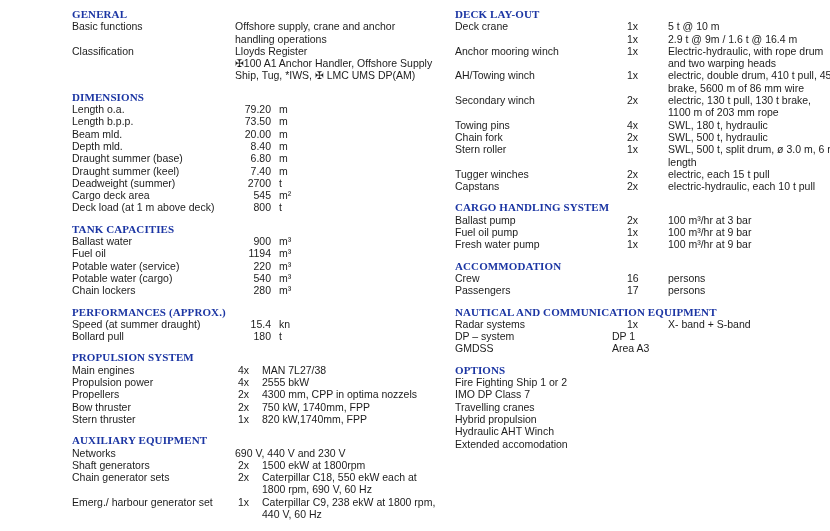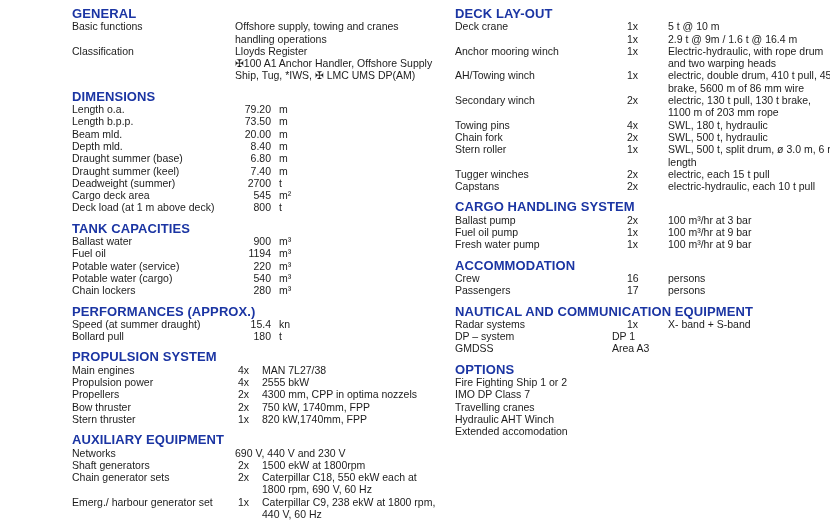--- a/index.html
+++ b/index.html
@@ -8,22 +8,22 @@
     background:#ffffff;
     font-family:"Liberation Sans", sans-serif;
     font-size:10.5px; line-height:12.3px;
     color:#1c1c1c;
     position:relative; overflow:hidden;
   }
   .col { position:absolute; top:8px; }
   .col-left  { left:72px;  width:378px; }
   .col-right { left:455px; width:375px; }
   .hd {
-    color:#1b35a3; font-size:13px; line-height:12.3px;
-    font-weight:bold; margin:9px 0 0 0; letter-spacing:0.1px;
+    color:#1b35a3; font-size:11px; line-height:12.3px;
+    font-weight:bold; margin:9px 0 0 0; letter-spacing:0.1px;font-family:Liberation Serif, serif;
   }
   .col > .sec:first-child > .hd { margin-top:0; }
   .row { display:grid; }
   
   .col-left .row-w { grid-template-columns:163px 1fr; }
   .col-left .row-u { grid-template-columns:163px 36px 1fr; }
   .col-left .row-q { grid-template-columns:166px 24px 1fr; }
   
   .col-right .row-w { grid-template-columns:157px 1fr; }
   .col-right .row-q { grid-template-columns:157px 26px 1fr;gap:15px; }
@@ -37,21 +37,21 @@
 <body>
 
 <div class="page">
 
   <div class="col col-left">
 
     <section class="sec">
       <h2 class="hd">GENERAL</h2>
       <div class="row row-w">
         <div class="lbl">Basic functions</div>
-        <div class="val">Offshore supply, towing and cranes
+        <div class="val">Offshore supply, crane and anchor
 handling operations</div>
       </div>
       <div class="row row-w">
         <div class="lbl">Classification</div>
         <div class="val">Lloyds Register
 ✠100 A1 Anchor Handler, Offshore Supply
 Ship, Tug, *IWS, ✠ LMC UMS DP(AM)</div>
       </div>
     </section>
 
@@ -311,18 +311,19 @@
         <div class="lbl">GMDSS</div>
         <div class="val">Area A3</div>
       </div>
     </section>
 
     <section class="sec">
       <h2 class="hd">OPTIONS</h2>
       <div class="opt-line">Fire Fighting Ship 1 or 2</div>
       <div class="opt-line">IMO DP Class 7</div>
       <div class="opt-line">Travelling cranes</div>
+      <div class="opt-line">Hybrid propulsion</div>
       <div class="opt-line">Hydraulic AHT Winch</div>
       <div class="opt-line">Extended accomodation</div>
     </section>
 
   </div>
 </div>
 
 </body></html>

